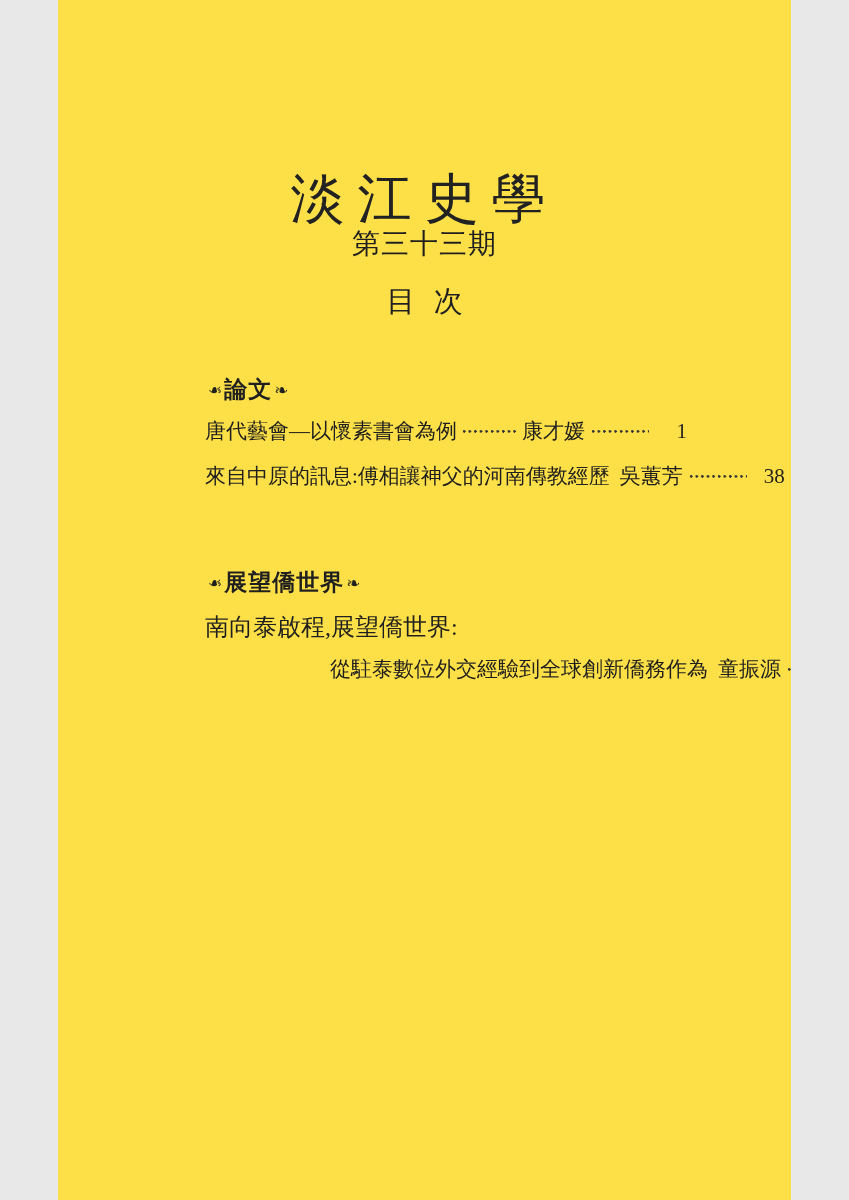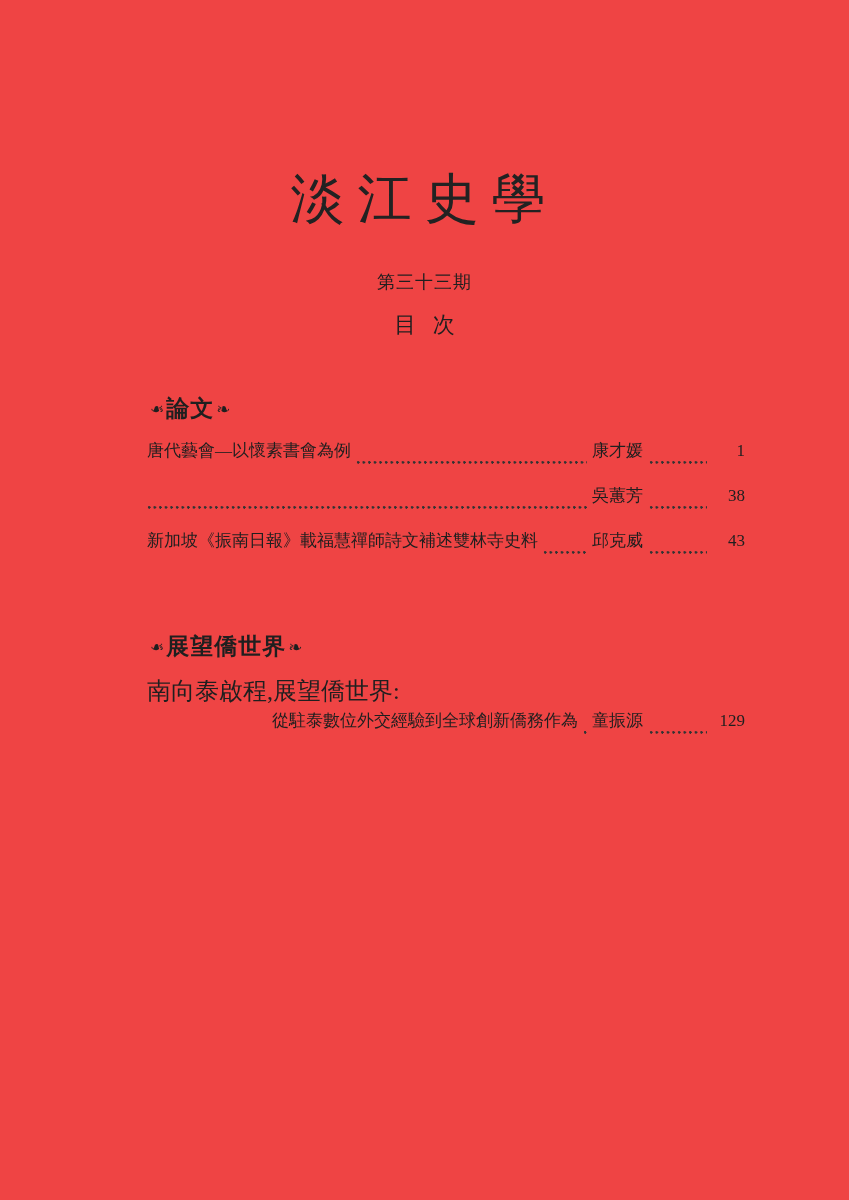--- a/index.html
+++ b/index.html
@@ -2,24 +2,24 @@
 <html><head>
 <meta charset="utf-8">
 <style>
   html, body {
     margin: 0;
     padding: 0;
     background: #e8e8e8;
   }
   .page {
     position: relative;
-    width: 849px;
+    width: 733px;
     height: 1200px;
     margin: 0 auto;
-    background: #ef4444;
+    background: #fde047;
     color: #1f1f1f;
     font-family: "Liberation Serif", "DejaVu Serif", serif;
     overflow: hidden;
     box-sizing: border-box;
     padding: 0 104px 0 147px;
   }
   
   .masthead {
     margin: 0 -104px 0 -147px;
     text-align: center;
@@ -27,28 +27,27 @@
   .journal-title {
     margin: 0;
     padding-top: 170px;
     font-size: 54px;
     font-weight: 400;
     letter-spacing: 13px;
     line-height: 1.1;
     color: #222;
   }
   .issue-number {
-    margin-top: 44px;
-    font-size: 18px;
+    font-size: 28px;
     letter-spacing: 1px;
     line-height: 1.1;
   }
   .toc-title {
-    margin-top: 20px;
-    font-size: 22px;
+    margin-top: 26px;
+    font-size: 29px;
     word-spacing: 11px;
     line-height: 1.1;
   }
   
   .section-heading {
     margin: 0;
     font-size: 23px;
     font-weight: 700;
     line-height: 30px;
     letter-spacing: 1px;
@@ -62,22 +61,22 @@
     font-size: 17px;
     font-weight: 400;
     line-height: 1;
     margin: 0 2px;
   }
   .fleuron.flip { transform: scaleX(-1); display: inline-block; }
   
   .entries { margin-top: 12px; }
   .row {
     display: flex;
-    align-items: flex-end;
-    font-size: 17px;
+    align-items: center;
+    font-size: 21px;
     line-height: 29px;
     margin-bottom: 16px;
     white-space: nowrap;
   }
   .entry-title { flex: 0 0 auto; padding-right: 5px; }
   .dots {
     flex: 1 1 auto;
     height: 5px;
     background-image: radial-gradient(circle at 2.2px 2.4px, #333 1.1px, rgba(0,0,0,0) 1.5px);
     background-size: 5.6px 5px;
@@ -85,21 +84,21 @@
   }
   .dots2 { flex: 0 0 58px; margin-left: 4px; }
   .entry-author { flex: 0 0 auto; padding: 0 2px 0 5px; }
   .entry-page { flex: 0 0 38px; text-align: right; }
   
   .forum-line1 {
     margin-top: 15px;
     font-size: 24px;
     line-height: 29px;
   }
-  .forum-row { margin-left: 125px; margin-bottom: 0; }
+  .forum-row { margin-top: 13px; margin-left: 125px; margin-bottom: 0; }
 </style>
 </head>
 <body>
 
 <div class="page">
 
   <div class="masthead">
     <h1 class="journal-title">淡江史學</h1>
     <div class="issue-number">第三十三期</div>
     <div class="toc-title">目 次</div>
@@ -115,33 +114,27 @@
 
     <div class="row">
       <span class="entry-title">唐代藝會—以懷素書會為例</span>
       <span class="dots"></span>
       <span class="entry-author">康才媛</span>
       <span class="dots dots2"></span>
       <span class="entry-page">1</span>
     </div>
 
     <div class="row">
+      <span class="entry-title">來自中原的訊息:傅相讓神父的河南傳教經歷</span>
       <span class="dots"></span>
       <span class="entry-author">吳蕙芳</span>
       <span class="dots dots2"></span>
       <span class="entry-page">38</span>
     </div>
 
-    <div class="row">
-      <span class="entry-title">新加坡《振南日報》載福慧禪師詩文補述雙林寺史料</span>
-      <span class="dots"></span>
-      <span class="entry-author">邱克威</span>
-      <span class="dots dots2"></span>
-      <span class="entry-page">43</span>
-    </div>
 
 
   </div>
 
   <h2 class="section-heading second">
     <span class="fleuron flip">❧</span>
     <span>展望僑世界</span>
     <span class="fleuron">❧</span>
   </h2>
 

